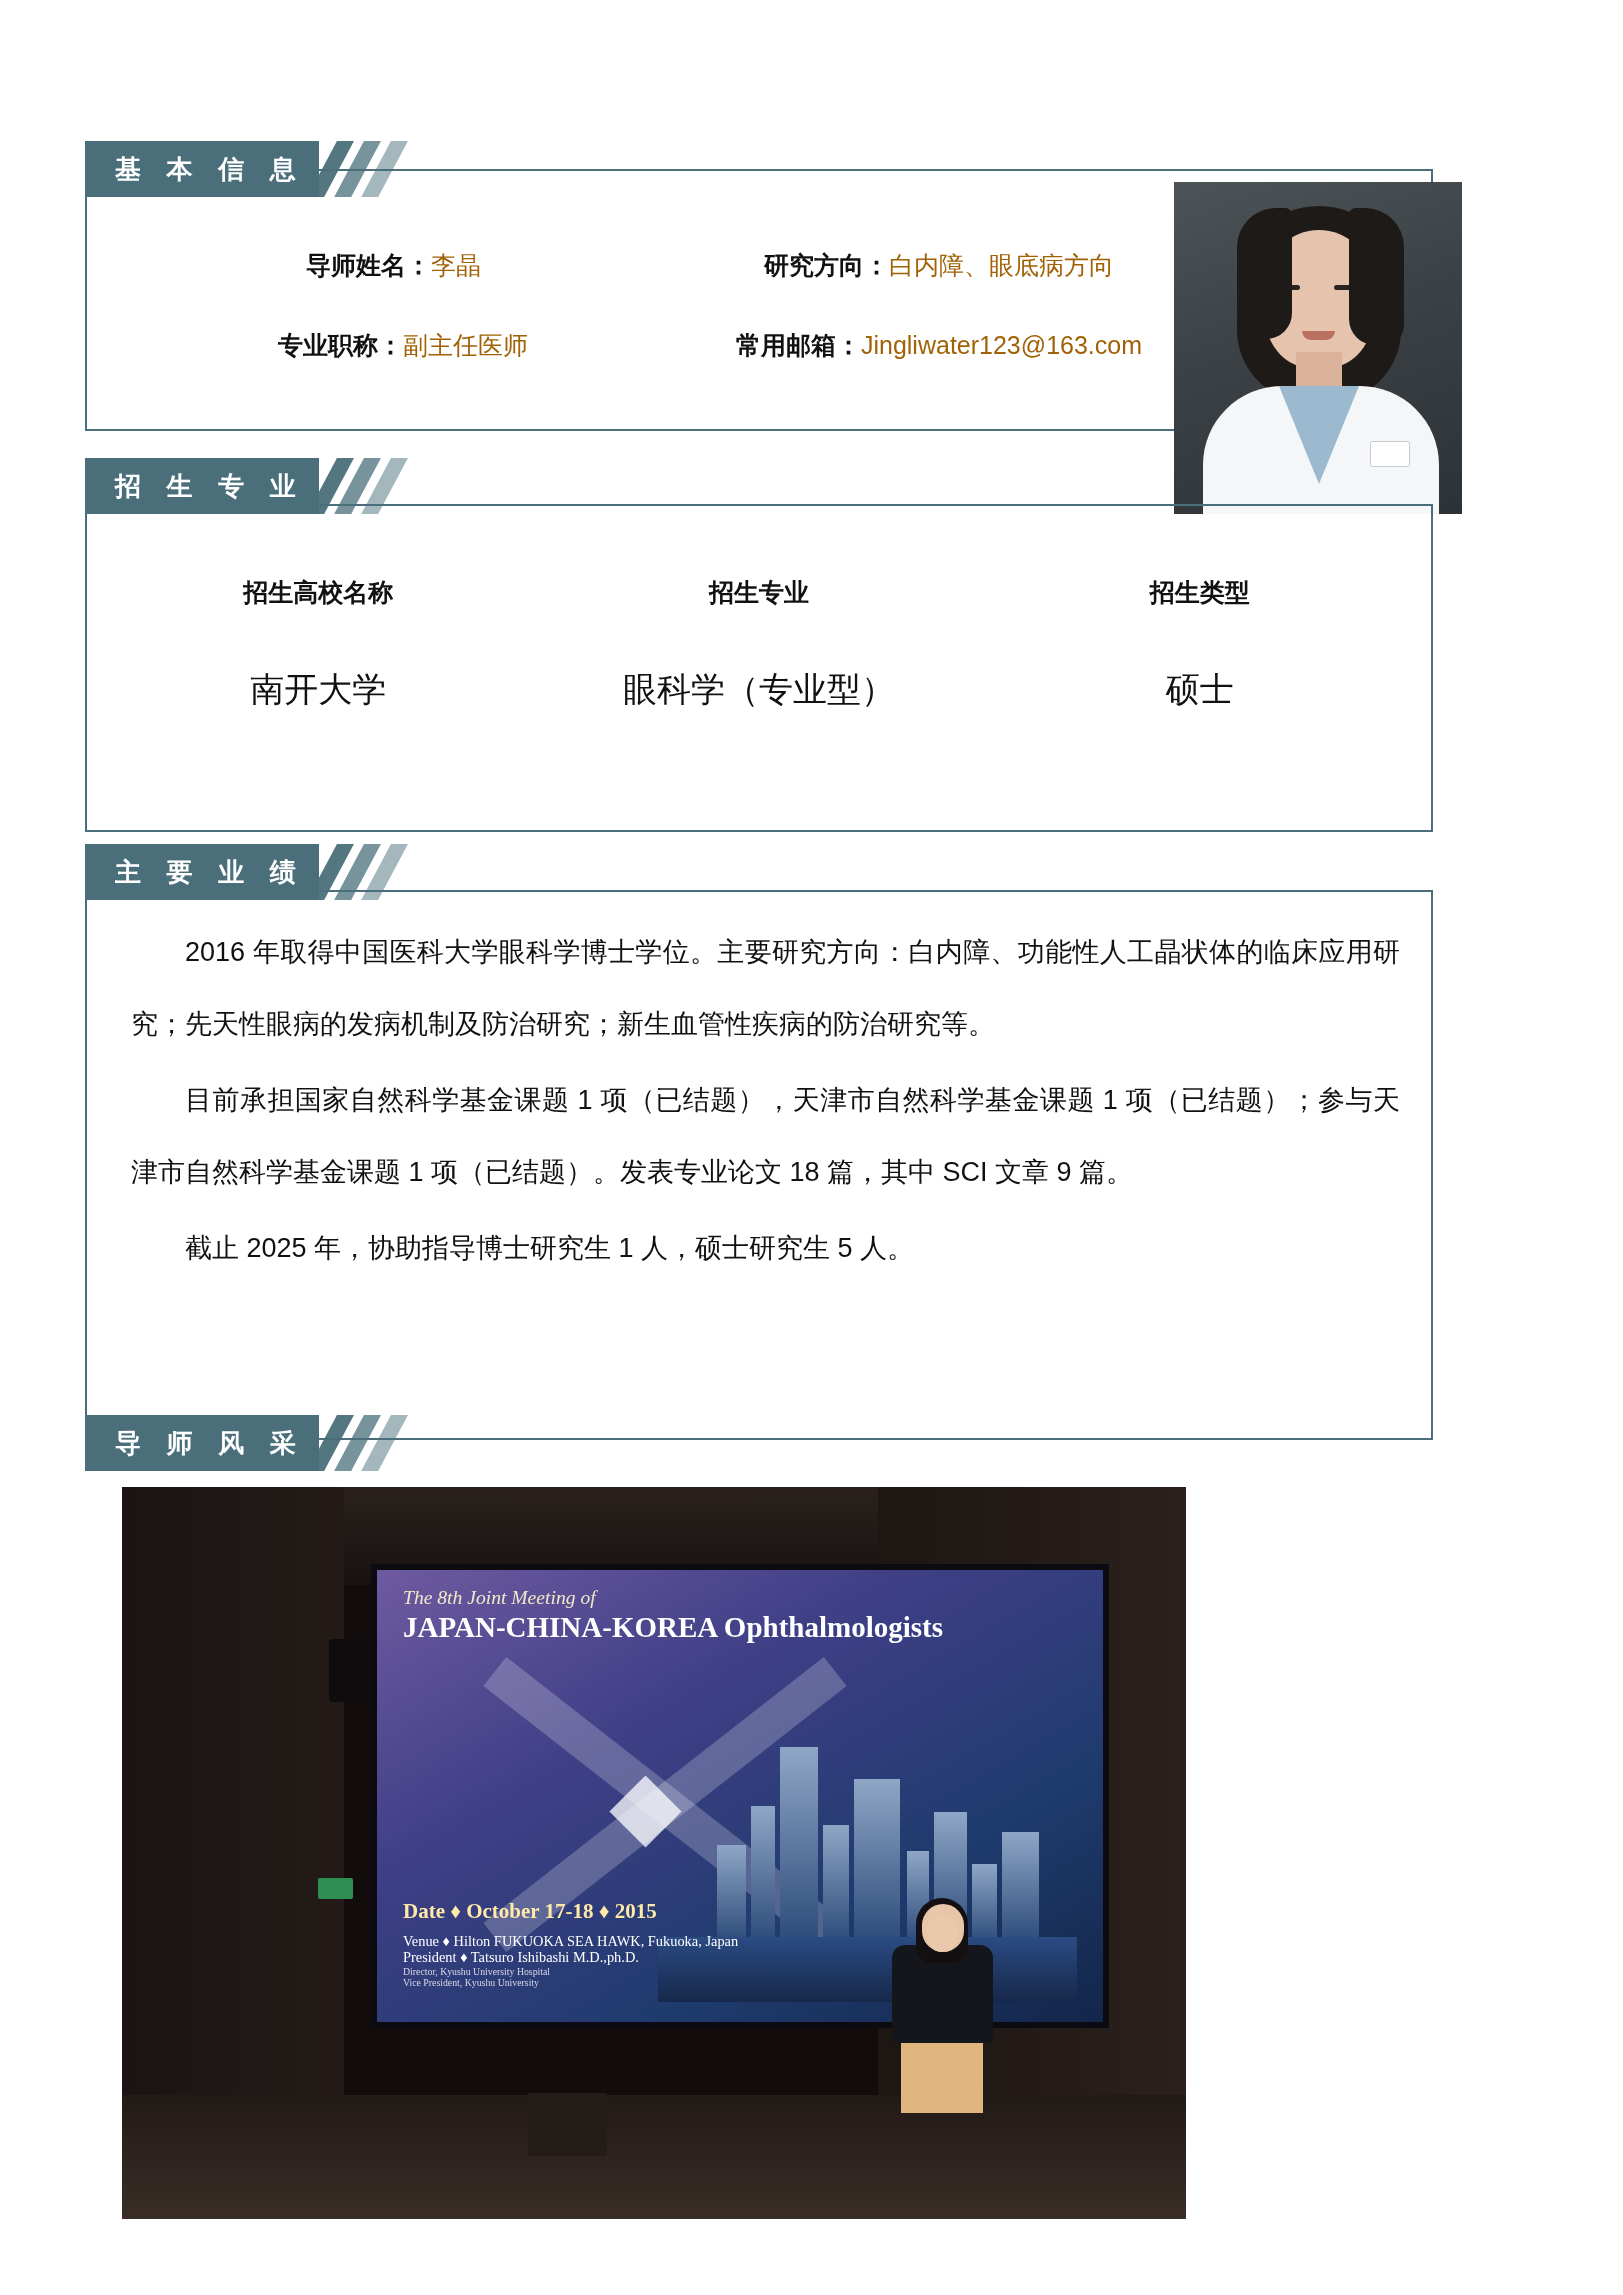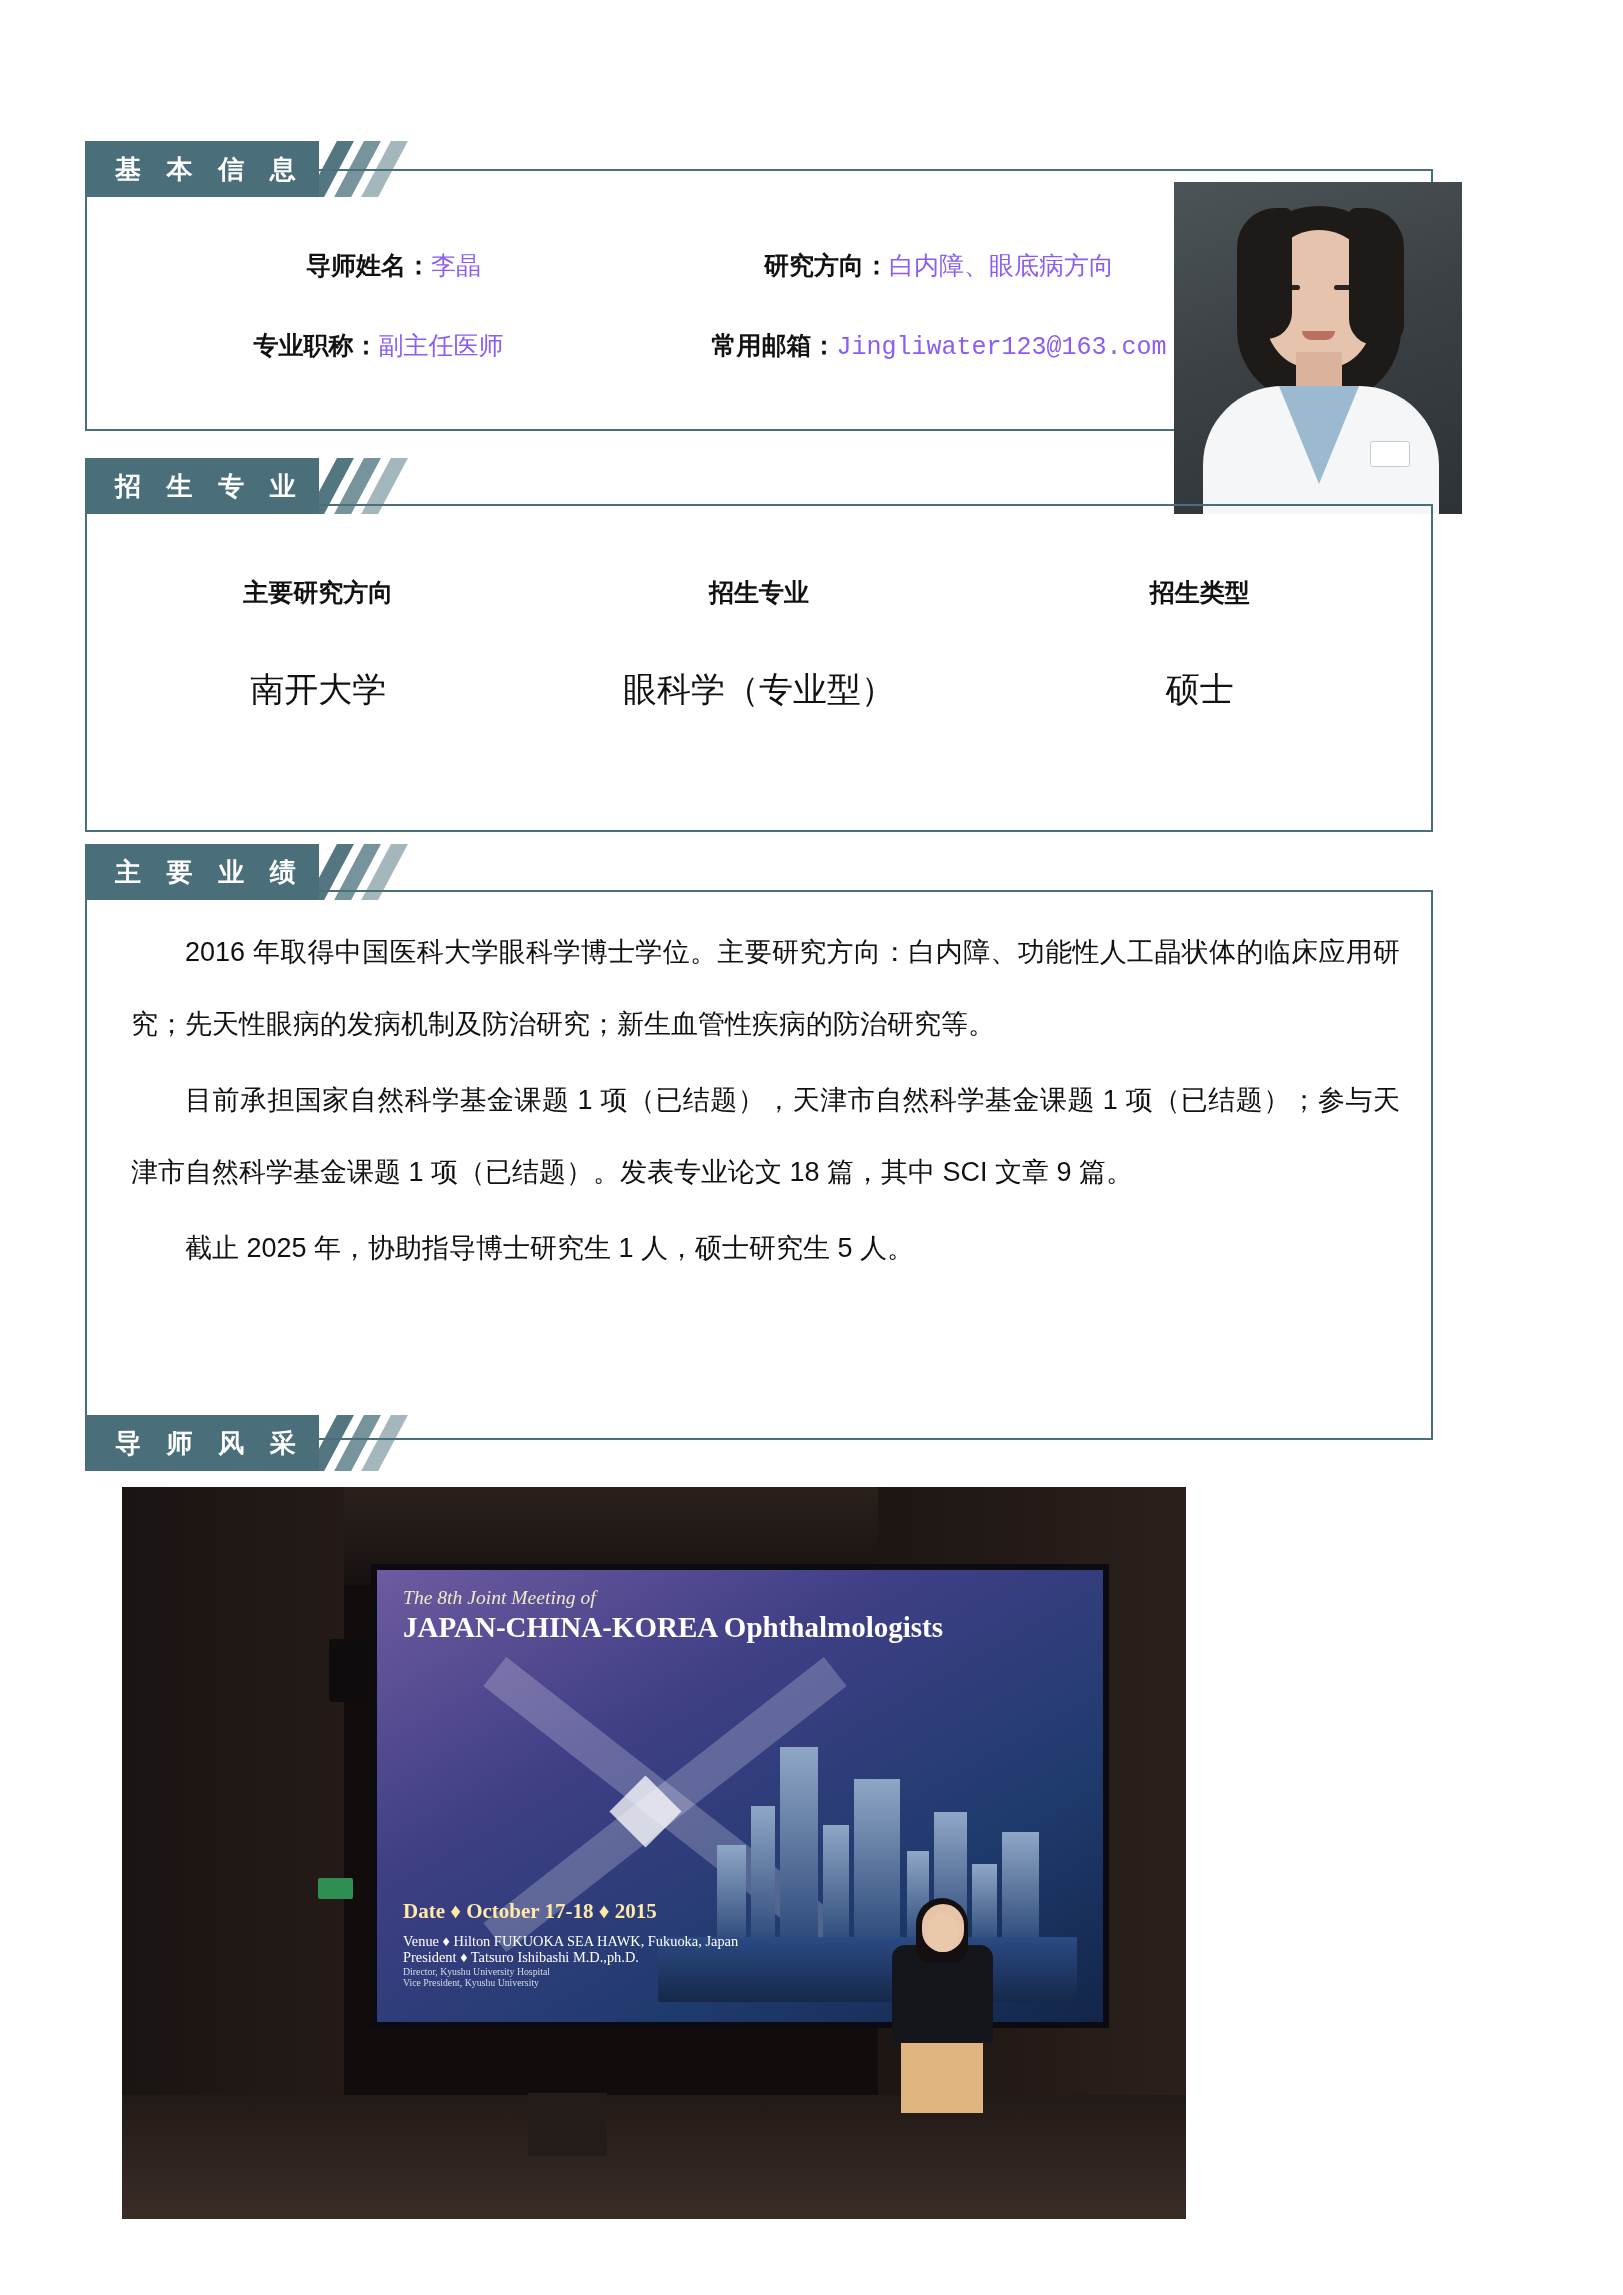--- a/index.html
+++ b/index.html
@@ -84,23 +84,22 @@
   .info-cell { display: flex; align-items: baseline; }
   .info-cell.c1 { width: 458px; }
   .info-label {
     font-size: 25px;
     font-weight: bold;
     color: #111111;
     white-space: nowrap;
   }
   .info-value {
     font-size: 25px;
-    color: #8b5cf6;
+    color: #a16207;
     white-space: nowrap;
-    font-family: Liberation Mono, monospace;
   }
 
   #portrait {
     position: absolute;
     left: 1174px;
     top: 182px;
     width: 288px;
     height: 332px;
     background: linear-gradient(160deg, #4d5458 0%, #3b4145 45%, #2c3236 100%);
     overflow: hidden;
@@ -429,21 +428,21 @@
     <div class="rib-main">招 生 专 业</div>
     <div class="rib-tail">
       <i class="a"></i>
         <i class="b"></i>
         <i class="c"></i>
     </div>
   </div>
 
   <div class="majors-table">
     <div class="majors-head">
-      <div>主要研究方向</div>
+      <div>招生高校名称</div>
       <div>招生专业</div>
       <div>招生类型</div>
     </div>
     <div class="majors-row">
       <div>南开大学</div>
       <div>眼科学（专业型）</div>
       <div>硕士</div>
     </div>
   </div>
 

